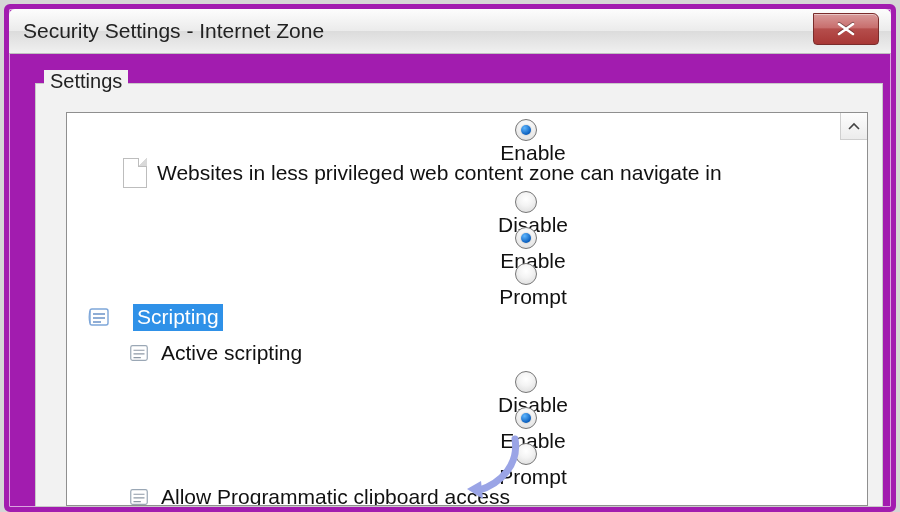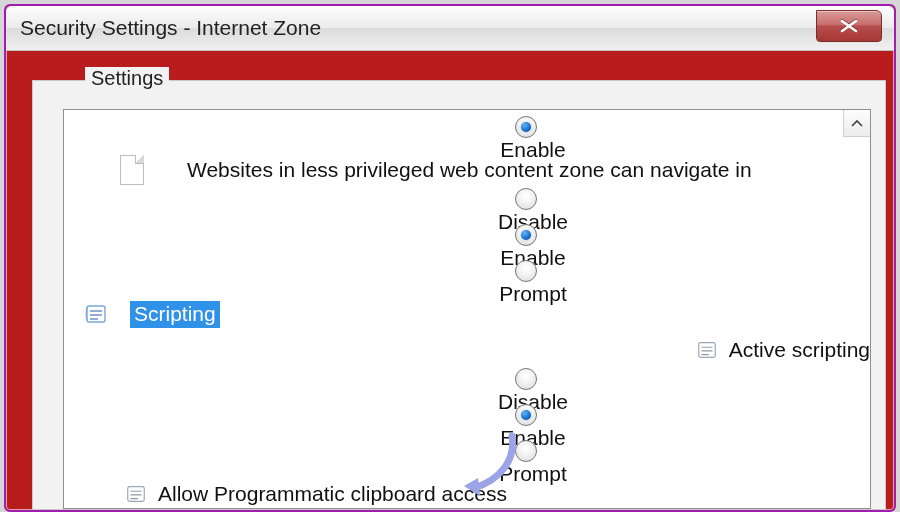--- a/index.html
+++ b/index.html
@@ -1,22 +1,22 @@
 <!DOCTYPE html>
 <html><head>
 <meta charset="utf-8">
 <style>
   html,body{margin:0;padding:0;width:900px;height:512px;overflow:hidden;background:#d6d6d6;font-family:"Segoe UI",Tahoma,sans-serif;}
-  .window{position:absolute;left:4px;top:4px;right:4px;bottom:0;background:#b91c1c;border:2px solid #a21caf;border-radius:6px;box-shadow:0 0 0 1px rgba(255,255,255,.6) inset;}
+  .window{position:absolute;left:4px;top:4px;right:4px;bottom:0;background:#a21caf;border:5px solid #a21caf;border-radius:6px;box-shadow:0 0 0 1px rgba(255,255,255,.6) inset;}
   .titlebar{height:44px;background:linear-gradient(to bottom,#fdfdfd 0%,#ebebeb 50%,#dcdcdc 51%,#f0f0f0 100%);border-bottom:1px solid #bfbfbf;border-radius:6px 6px 0 0;position:relative;display:flex;align-items:center;padding-left:14px;}
   .titlebar .title{font-size:21px;color:#222;}
   .close-btn{position:absolute;right:12px;top:4px;width:64px;height:30px;border-radius:0 6px 4px 4px;background:linear-gradient(to bottom,#d89a99 0%,#c86f6e 45%,#b54e4c 50%,#a83735 100%);border:1px solid #7a2c2b;box-shadow:inset 0 1px 0 rgba(255,255,255,.45);display:flex;align-items:center;justify-content:center;cursor:pointer;}
   .close-btn svg{filter:drop-shadow(0 -1px 0 rgba(0,0,0,.4));}
   .groupbox{position:absolute;left:26px;right:8px;top:74px;bottom:0;border:1px solid #c9c9c9;background:#f2f2f2;padding-top:20px;}
-  .group-label{position:absolute;left:8px;top:-14px;background:#f2f2f2;padding:0 6px;font-size:20px;color:#222;margin-left:44px;}
+  .group-label{position:absolute;left:8px;top:-14px;background:#f2f2f2;padding:0 6px;font-size:20px;color:#222;}
   .listbox{position:absolute;left:30px;right:14px;top:28px;bottom:0;background:#fff;border:1px solid #8f8f8f;overflow:hidden;}
   .tree{padding:6px 0 6px 0;font-size:21px;color:#111;}
   .row{display:flex;align-items:center;height:36px;}
   .ind2{padding-left:92px;}
   .ind3{padding-left:132px;flex-direction:column;}
   .radio{width:22px;height:22px;flex:0 0 22px;border-radius:50%;border:1px solid #777;margin-right:14px;box-sizing:border-box;background:radial-gradient(circle at 50% 35%,#fff 0%,#f4f4f4 40%,#d8d8d8 100%);display:flex;align-items:center;justify-content:center;}
   .radio.checked::after{content:"";width:10px;height:10px;border-radius:50%;background:radial-gradient(circle at 35% 30%,#5fb7ff 0%,#0b5fbe 70%,#083f80 100%);box-shadow:0 0 2px rgba(0,0,0,.3);}
   .page-icon{width:22px;height:28px;flex:0 0 22px;margin-right:10px;border:1px solid #bdbdbd;background:#fff;position:relative;}
   .page-icon::before{content:"";position:absolute;right:-1px;top:-1px;width:8px;height:8px;background:linear-gradient(135deg,#fff 0 50%,#d9d9d9 50% 100%);border-left:1px solid #bdbdbd;border-bottom:1px solid #bdbdbd;}
   .script-icon{width:24px;height:24px;flex:0 0 24px;margin-right:10px;display:flex;align-items:center;justify-content:center;}
@@ -47,21 +47,21 @@
             <path d="M1 7 L6 2 L11 7" fill="none" stroke="#444" stroke-width="1.6"></path>
           </svg>
       </div>
 
       <div class="tree">
         <div class="row ind3">
           <span class="radio checked"></span>
           <span class="label">Enable</span>
         </div>
 
-        <div class="row ind2" style="padding-left:56px;gap:33px;">
+        <div class="row ind2" style="padding-left:56px;">
           <span class="page-icon"></span>
           <span class="label">Websites in less privileged web content zone can navigate in</span>
         </div>
 
         <div class="row ind3">
           <span class="radio"></span>
           <span class="label">Disable</span>
         </div>
         <div class="row ind3">
           <span class="radio checked"></span>
@@ -76,21 +76,21 @@
           <span class="script-icon">
             <svg width="24" height="24" viewBox="0 0 24 24">
                 <rect x="3" y="4" width="18" height="16" rx="2" fill="#fff" stroke="#7da6d9" stroke-width="1.4"></rect>
                 <path d="M6 9h12M6 13h12M6 17h8" stroke="#6b93c7" stroke-width="1.4"></path>
                 <path d="M3 6c-1 3-1 9 0 12" stroke="#7da6d9" stroke-width="1.4" fill="none"></path>
               </svg>
           </span>
           <span class="label highlight">Scripting</span>
         </div>
 
-        <div class="row ind2" style="padding-left:60px;justify-content:flex-end;">
+        <div class="row ind2" style="padding-left:60px;">
           <span class="script-icon">
             <svg width="22" height="22" viewBox="0 0 24 24">
                 <rect x="3" y="4" width="18" height="16" rx="2" fill="#fff" stroke="#9aa7b5" stroke-width="1.3"></rect>
                 <path d="M6 9h12M6 13h12M6 17h8" stroke="#8e99a6" stroke-width="1.3"></path>
               </svg>
           </span>
           <span class="label">Active scripting</span>
         </div>
 
         <div class="row ind3">

